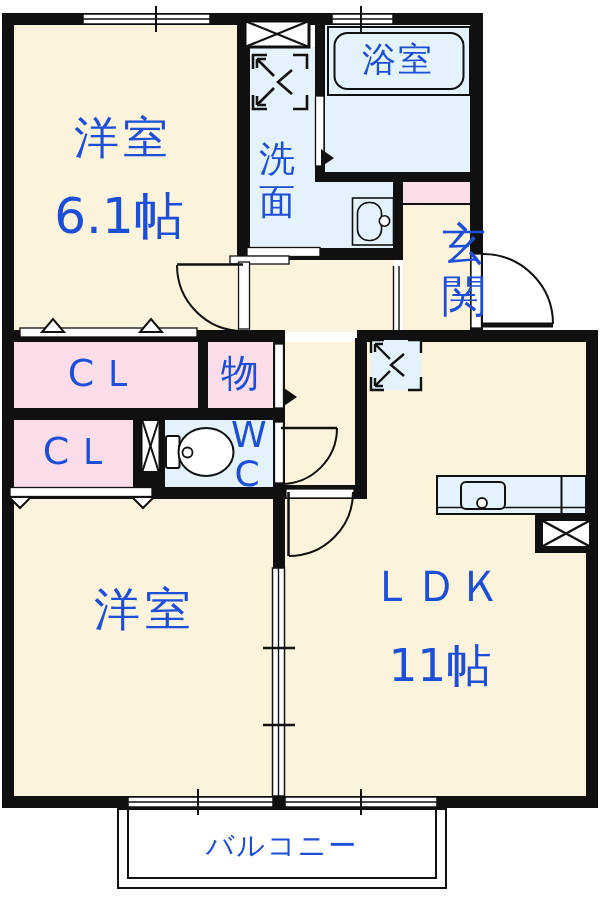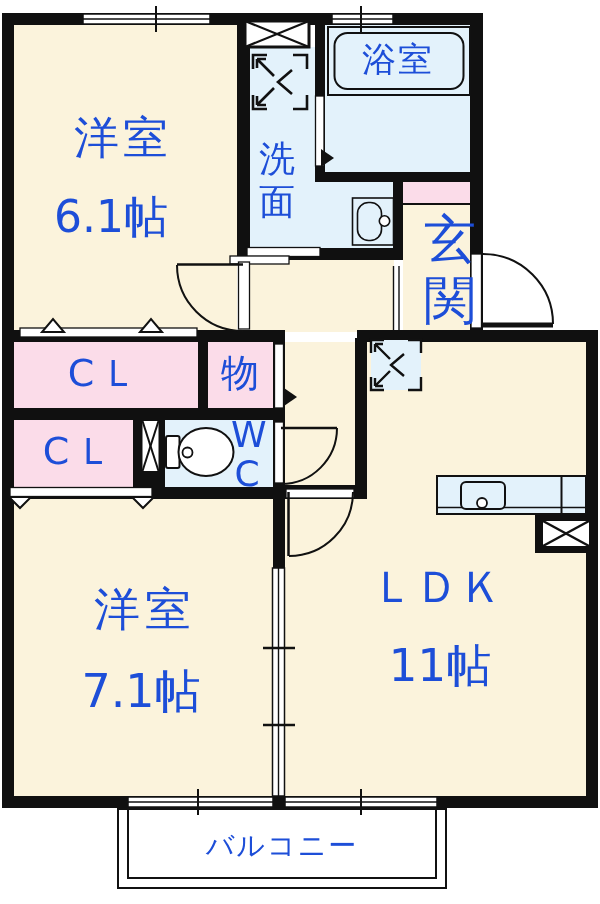--- a/index.html
+++ b/index.html
@@ -212,26 +212,25 @@
       <line x1="263" y1="725" x2="295" y2="725" stroke="#111" stroke-width="2.5"></line>
     </g>
 
     <g>
       <line x1="393.5" y1="266" x2="393.5" y2="330" stroke="#111" stroke-width="1.4"></line>
       <line x1="399" y1="266" x2="399" y2="330" stroke="#111" stroke-width="1.4"></line>
     </g>
   </svg>
 
   <div class="lbl" style="left:123px;top:138px;font-size:45px;letter-spacing:4px;">洋室</div>
-  <div class="lbl" style="left:111px;top:217px;font-size:44px;">6.1帖</div>
+  <div class="lbl" style="left:119px;top:217px;font-size:50px;">6.1帖</div>
   <div class="lbl wrap" style="left:277px;top:180px;font-size:36px;width:40px;line-height:1.2;">洗面</div>
   <div class="lbl" style="left:398px;top:60px;font-size:34px;letter-spacing:2px;">浴室</div>
-  <div class="lbl wrap" style="left:446px;top:270px;font-size:52px;width:44px;line-height:1.18;text-align:center;">玄関</div>
+  <div class="lbl wrap" style="left:464px;top:270px;font-size:44px;width:44px;line-height:1.18;text-align:center;">玄関</div>
   <div class="lbl" style="left:106px;top:374px;font-size:38px;letter-spacing:6px;">CＬ</div>
   <div class="lbl" style="left:240px;top:374px;font-size:38px;">物</div>
   <div class="lbl" style="left:81px;top:452px;font-size:38px;letter-spacing:6px;">CＬ</div>
   <div class="lbl wrap" style="left:247px;top:455px;font-size:36px;width:32px;line-height:1.08;">WC</div>
   <div class="lbl" style="left:145px;top:609px;font-size:46px;letter-spacing:5px;">洋室</div>
-  <div class="lbl" style="left:141px;top:691px;font-size:46px;">7.1帖</div>
-  <div class="lbl" style="left:437px;top:587px;font-size:44px;">ＬＤＫ</div>
+  <div class="lbl" style="left:437px;top:587px;font-size:44px;font-family:Liberation Serif, serif;">ＬＤＫ</div>
   <div class="lbl" style="left:440px;top:666px;font-size:45px;text-align:center;">11帖</div>
   <div class="lbl" style="left:282px;top:846px;font-size:28px;letter-spacing:2px;">バルコニー</div>
 </div>
 
 </body></html>

